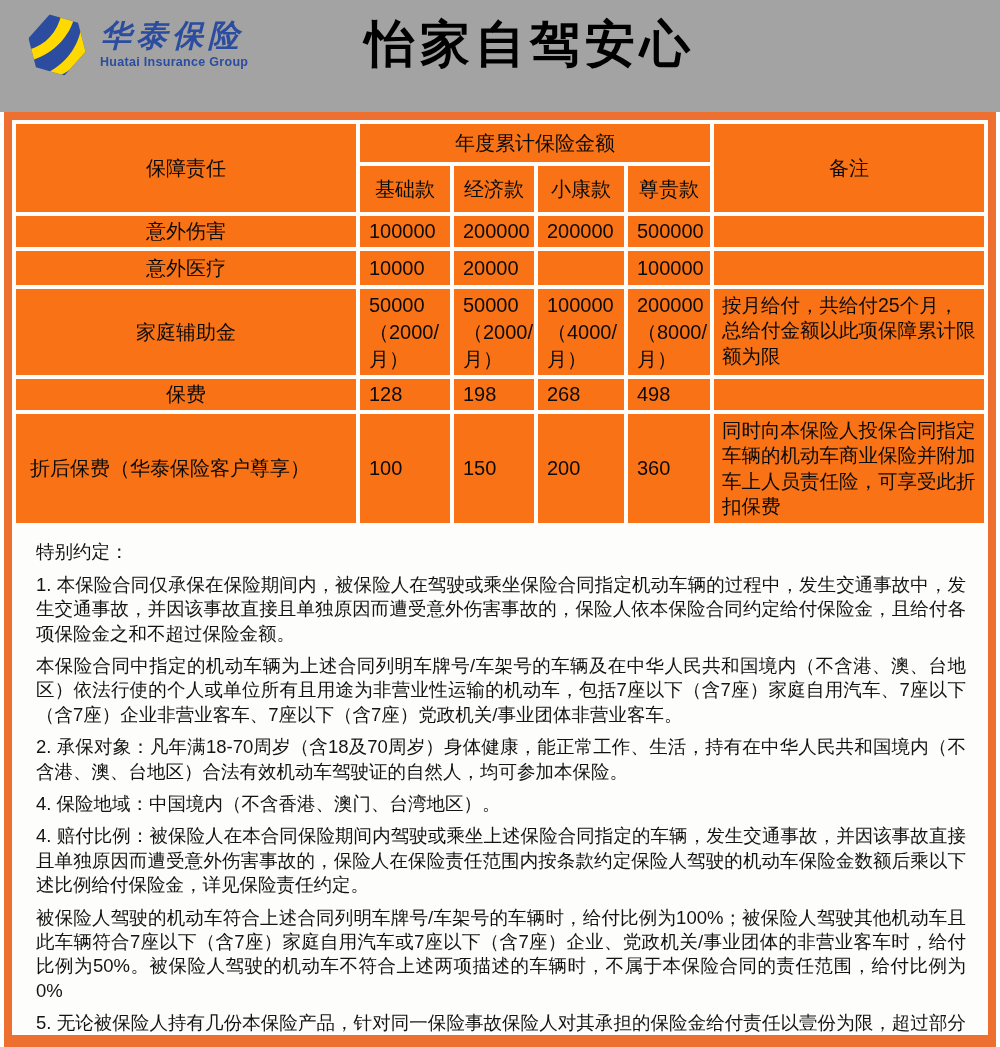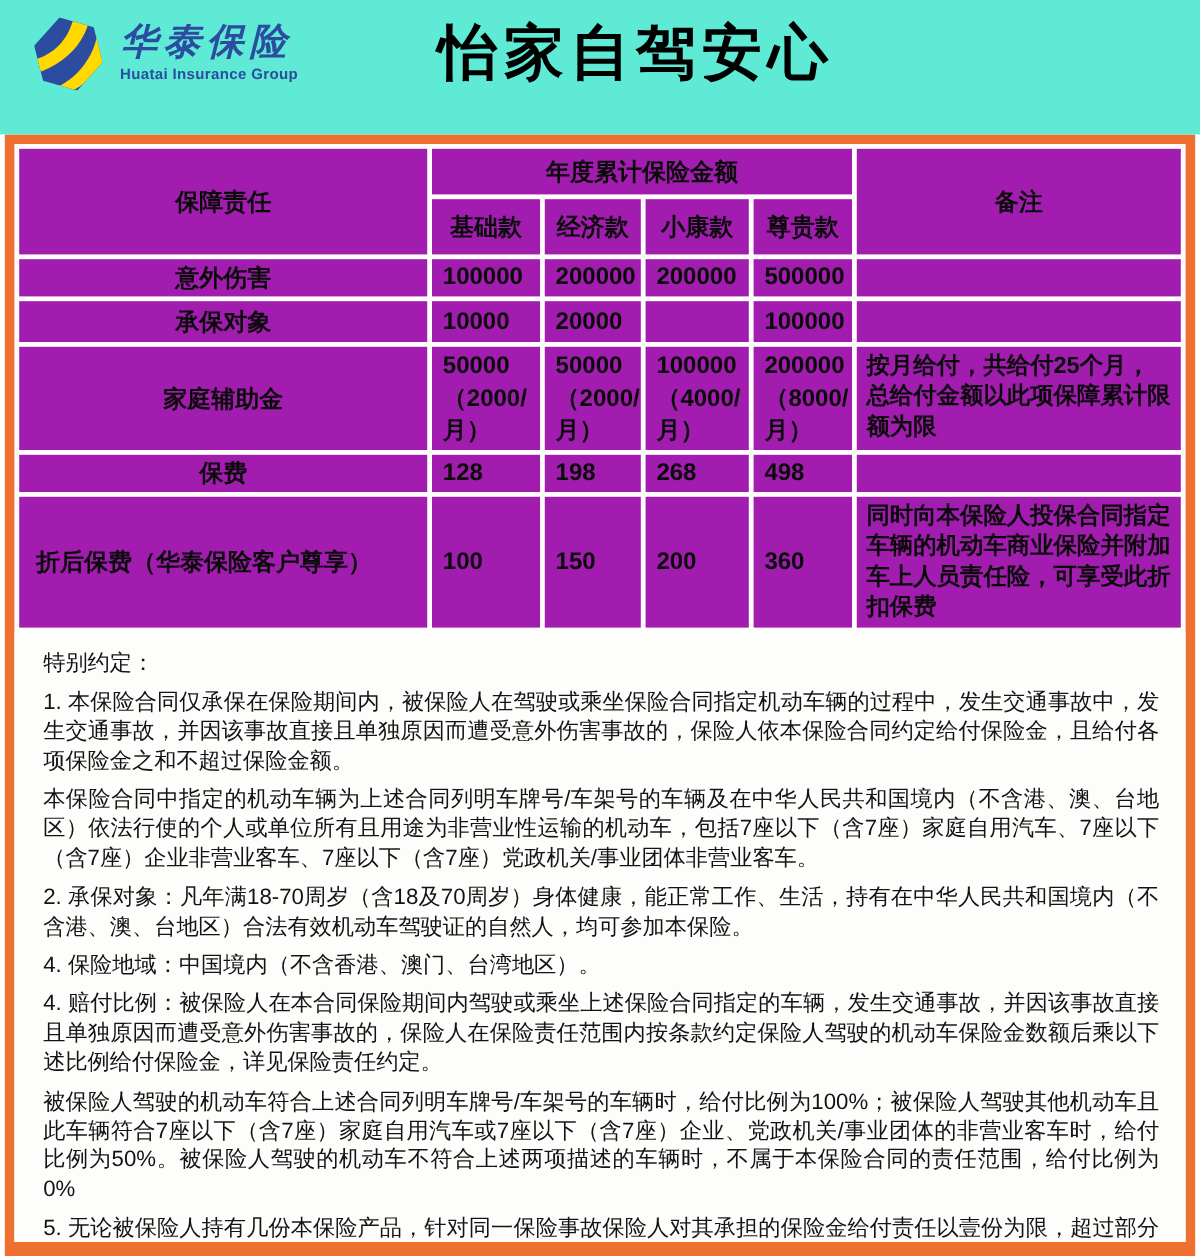--- a/index.html
+++ b/index.html
@@ -6,21 +6,21 @@
   html, body { margin: 0; padding: 0; }
   body {
     width: 1000px; height: 1047px;
     background: #ffffff;
     font-family: "Liberation Sans", "DejaVu Sans", sans-serif;
     color: #111;
     overflow: hidden;
   }
 
   
-  .header { position: relative; height: 112px; background: #5eead4; }
+  .header { position: relative; height: 112px; background: #a3a3a3; }
   .logo { position: absolute; left: 26px; top: 14px; display: flex; align-items: flex-start; gap: 12px; }
   .logo svg { display: block; }
   .logo-text { display: flex; flex-direction: column; padding-top: 4px; }
   .logo-cn {
     font-family: "DejaVu Serif", "Liberation Serif", serif;
     font-size: 31px; font-weight: bold; color: #2B4C9F; letter-spacing: 5px; line-height: 1.1;
     font-style: italic;
   }
   .logo-en { font-size: 12.5px; font-weight: bold; color: #2B4C9F; letter-spacing: 0.3px; margin-top: 3px; }
   .page-title {
@@ -35,22 +35,22 @@
     background: #FDFDFB;
     display: flex; flex-direction: column;
   }
 
   
   table.benefits {
     width: 100%; table-layout: fixed;
     border-collapse: separate; border-spacing: 4px;
   }
   .benefits td, .benefits th {
-    background: #a21caf; color: #0b0b0b;
-    font-size: 20px; font-weight: bold;
+    background: #f97316; color: #0b0b0b;
+    font-size: 20px; font-weight: normal;
     padding: 2px 6px; vertical-align: middle; text-align: center;
     overflow: hidden;
   }
   .r-head1 { height: 38px; }
   .r-head2 { height: 46px; }
   .r1 { height: 20px; }
   .r2 { height: 34px; }
   .r3 { height: 86px; }
   .r4 { height: 30px; }
   .r5 { height: 108px; }
@@ -123,21 +123,21 @@
     <tr class="r1">
       <td>意外伤害</td>
       <td class="val">100000</td>
       <td class="val">200000</td>
       <td class="val">200000</td>
       <td class="val">500000</td>
       <td class="remark"></td>
     </tr>
 
     <tr class="r2">
-      <td>承保对象</td>
+      <td>意外医疗</td>
       <td class="val">10000</td>
       <td class="val">20000</td>
       <td class="val"></td>
       <td class="val">100000</td>
       <td class="remark"></td>
     </tr>
 
     <tr class="r3 aux-row">
       <td>家庭辅助金</td>
       <td class="val">50000

